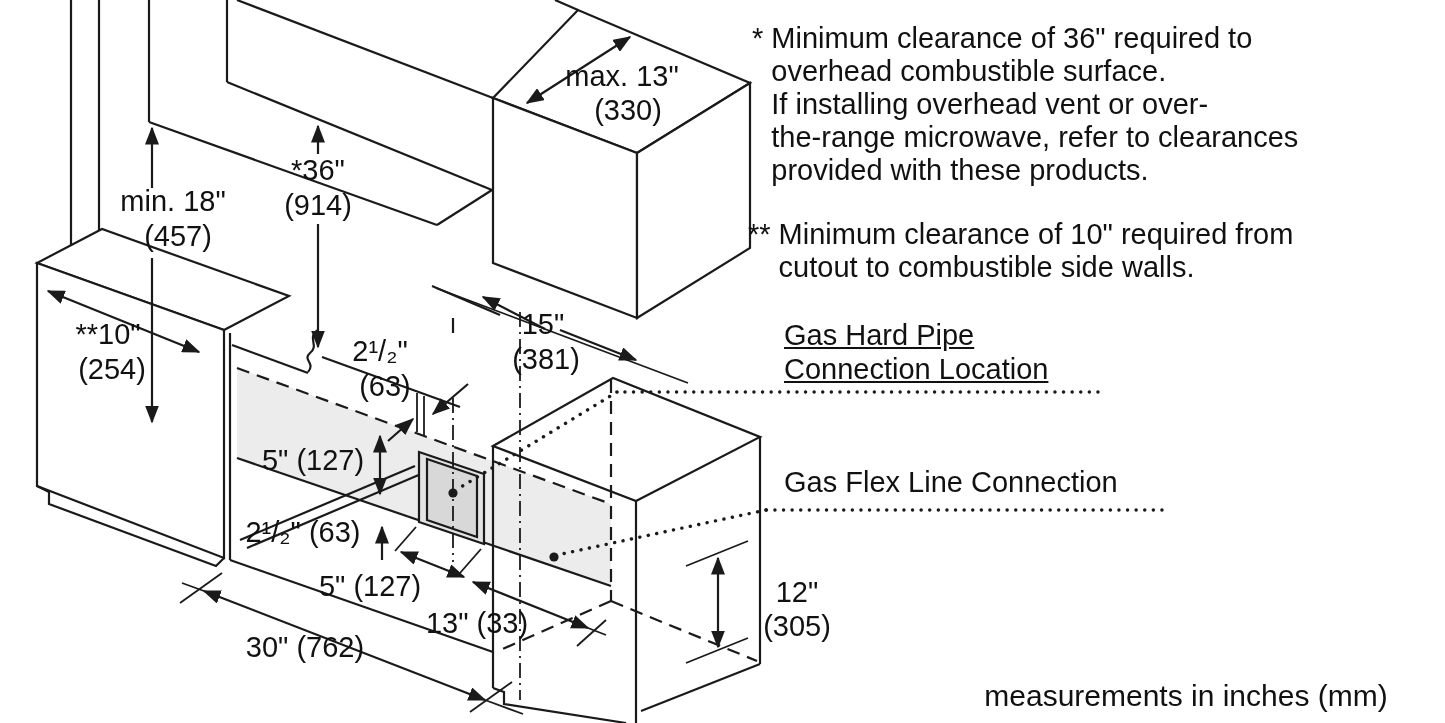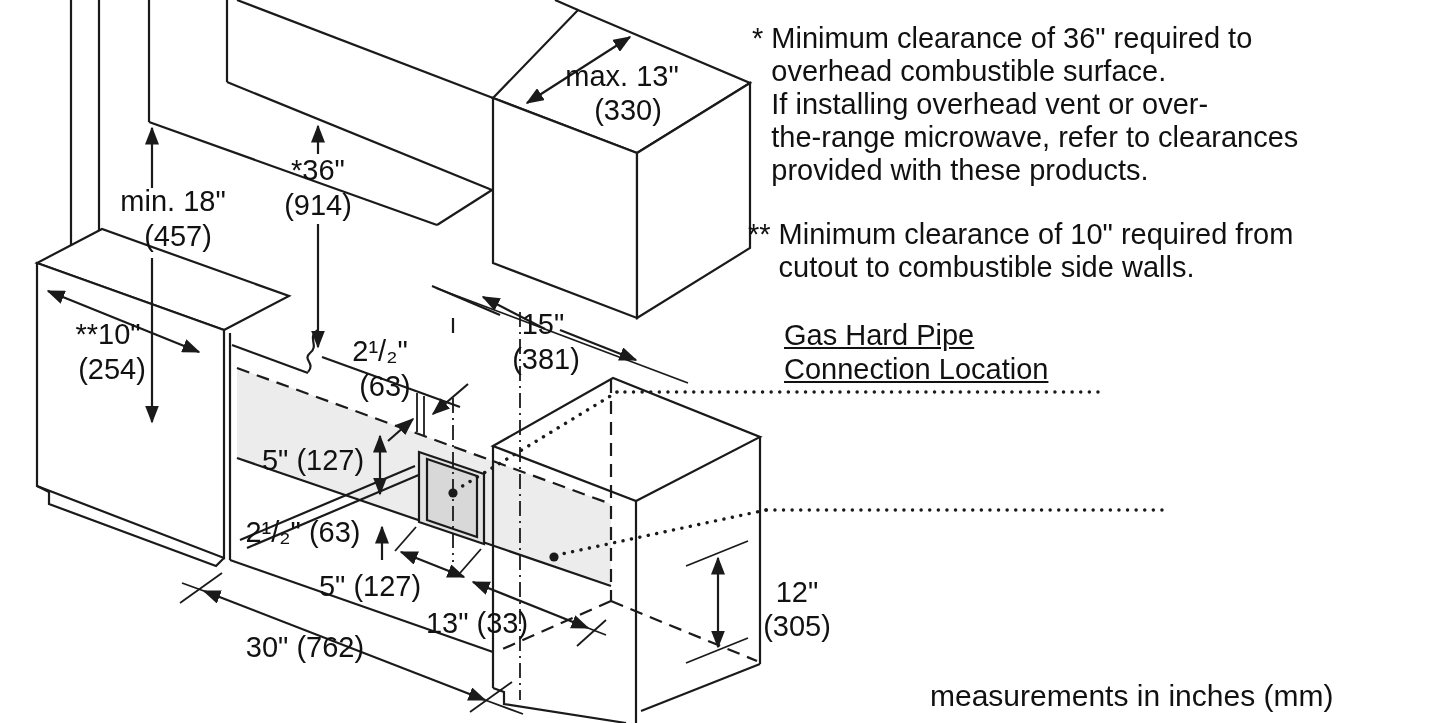--- a/index.html
+++ b/index.html
@@ -11,21 +11,21 @@
   svg .thin{stroke-width:1.8;}
   svg .dashed{stroke-dasharray:13 8;}
   svg .dashdot{stroke-dasharray:15 5 2 5;stroke-width:1.8;}
   svg .dotted{stroke-dasharray:0.1 8.5;stroke-linecap:round;stroke-width:3.4;}
   svg text{font-family:"Liberation Sans","DejaVu Sans",sans-serif;font-size:29px;fill:#111;
            stroke:none;text-anchor:middle;}
   .note{position:absolute;font-size:29px;line-height:33px;white-space:pre-line;}
   .fn{position:absolute;display:flex;font-size:29px;line-height:33px;}
   .fn .mark{flex:0 0 auto;padding-right:8px;}
   .fn .txt{white-space:pre-line;}
-  .footer{position:absolute;left:930px;top:679px;width:512px;text-align:left;font-size:30px;}
+  .footer{position:absolute;left:930px;top:679px;width:512px;text-align:center;font-size:30px;}
 </style>
 </head>
 <body>
 
 <div class="stage">
 
 <svg width="1445" height="723" viewBox="0 0 1445 723">
   <defs>
     <marker id="ah" viewBox="0 0 18 14" refX="16.5" refY="7" markerWidth="18" markerHeight="14" orient="auto-start-reverse" markerUnits="userSpaceOnUse">
       <path d="M0,0 L18,7 L0,14 Z" style="fill:#1a1a1a;stroke:none"></path>
@@ -189,16 +189,17 @@
 </div>
 
 <div class="fn" style="left:748px;top:218px;width:700px;">
   <span class="mark">**</span>
   <div class="txt">Minimum clearance of 10" required from
 cutout to combustible side walls.</div>
 </div>
 
 <div class="note" style="left:784px;top:318px;line-height:34px;text-decoration:underline;">Gas Hard Pipe
 Connection Location</div>
+<div class="note" style="left:784px;top:466px;">Gas Flex Line Connection</div>
 
 <div class="footer">measurements in inches (mm)</div>
 
 </div>
 
 </body></html>

